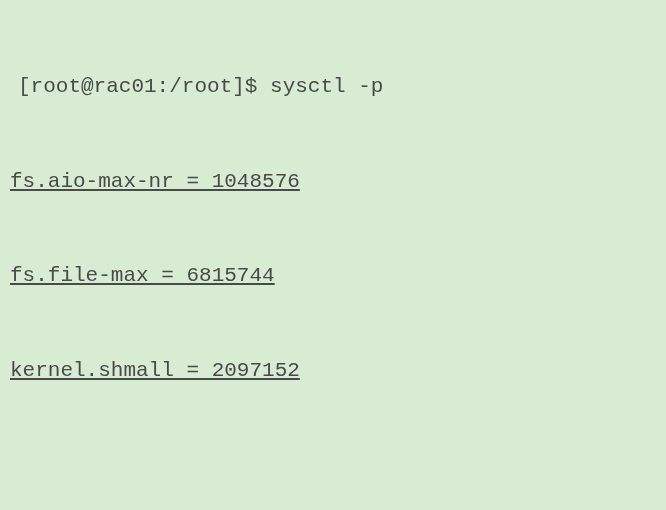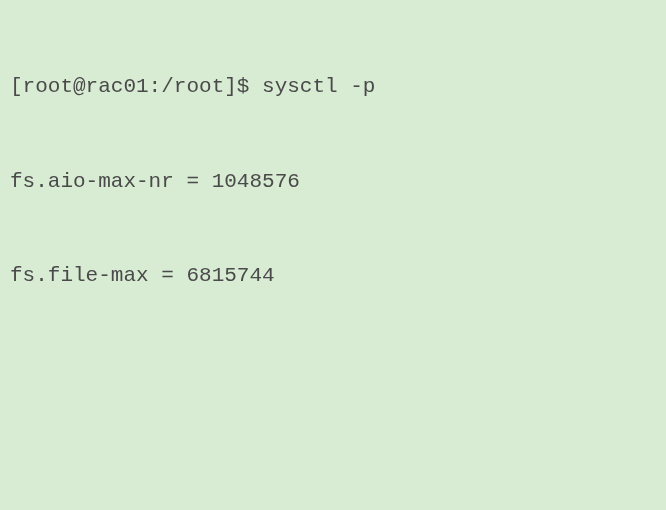--- a/index.html
+++ b/index.html
@@ -16,32 +16,35 @@
       color: #4a4a4a;
       width: 666px;
       height: 510px;
       overflow: hidden;
     }
     .terminal {
       white-space: pre;
     }
     .prompt-line {
       display: block;
+      margin-left: 8px;
     }
     .output-line {
       display: block;
+      text-decoration: underline;
     }
   </style>
 </head>
 <body>
 
 <div class="terminal">
   <span class="prompt-line"><span>[root@rac01:/root]$ </span><span>sysctl -p</span></span>
   <span class="output-line">fs.aio-max-nr = 1048576</span>
   <span class="output-line">fs.file-max = 6815744</span>
+  <span class="output-line">kernel.shmall = 2097152</span>
   
   
   
   
   
   
   
   
   
 </div>

